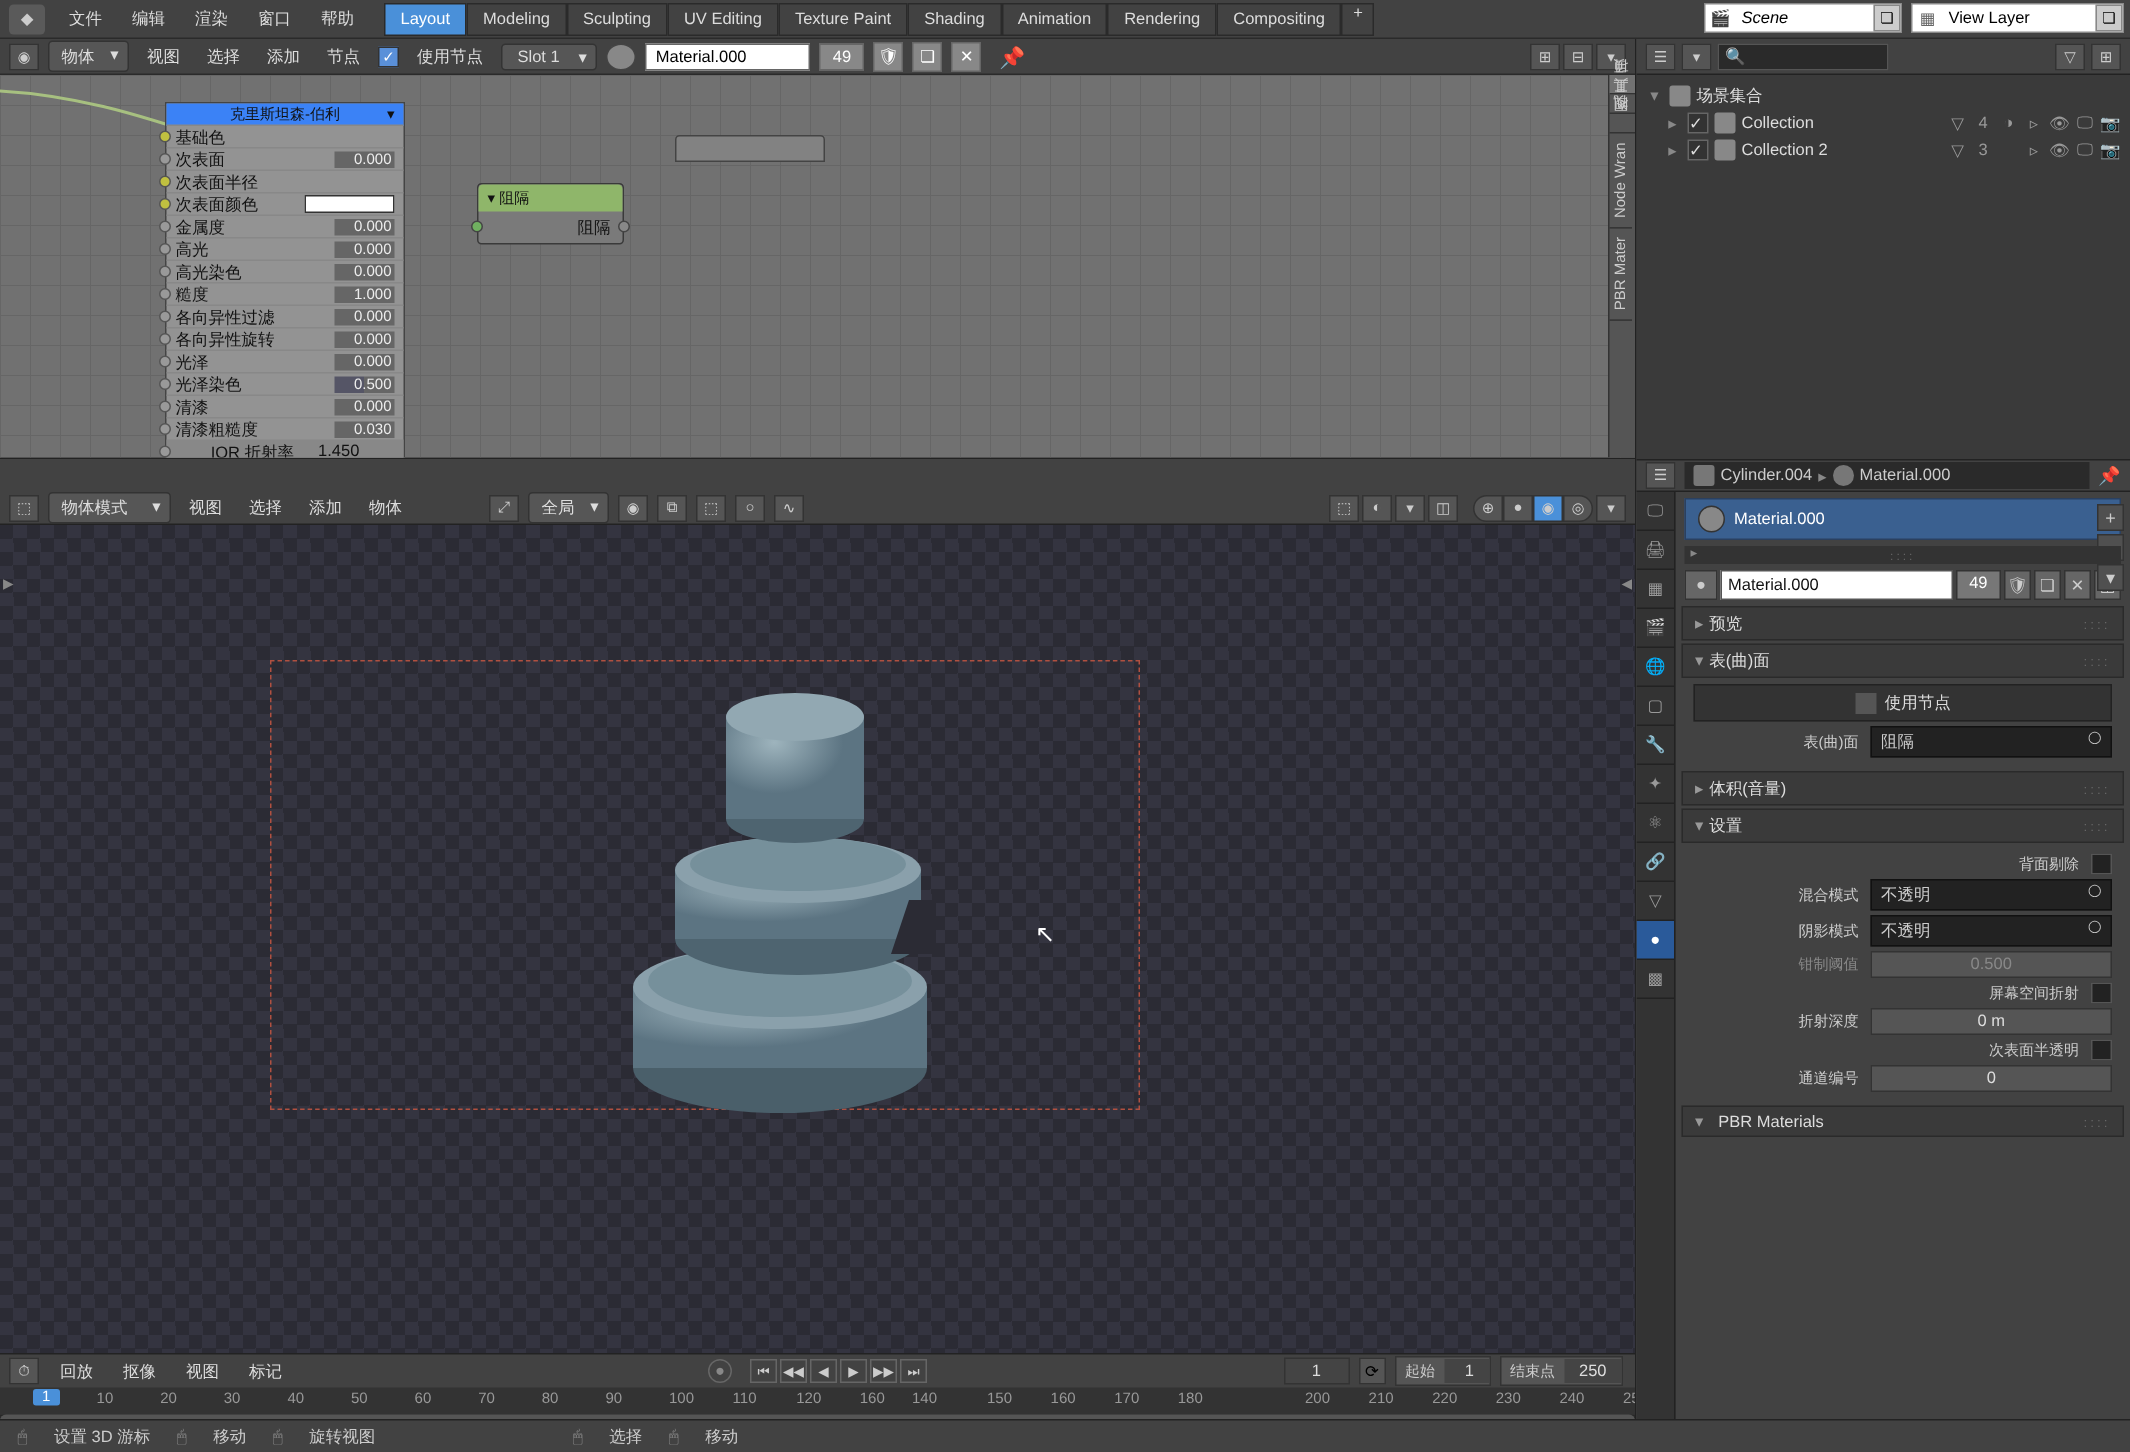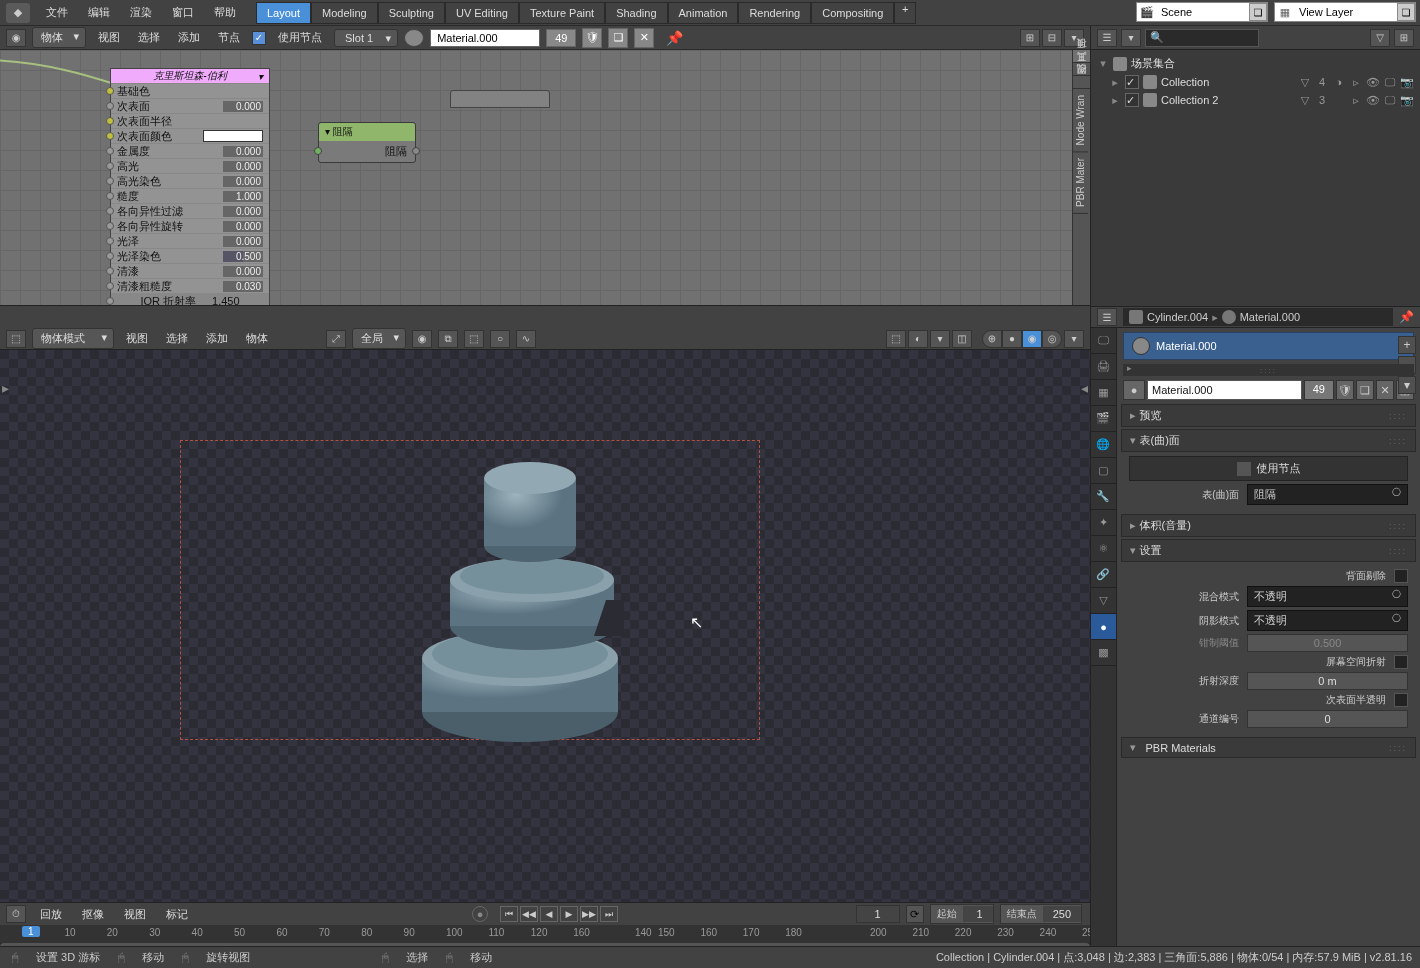--- a/index.html
+++ b/index.html
@@ -10,21 +10,21 @@
 .logo { width:24px; height:20px; margin:0 6px; background:#5a5a5a; border-radius:3px; display:flex; align-items:center; justify-content:center; color:#ccc; }
 .menu-item { color:#ddd; padding:0 10px; cursor:default; }
 .workspace-tabs { display:flex; margin-left:10px; }
 .workspace-tab { border:1px solid #2a2a2a; padding:4px 10px; background:#424242; color:#ddd; cursor:pointer; }
 .workspace-tab.active { background:#4a90d9; color:#fff; }
 .add-ws { width:22px; text-align:center; background:#424242; border:1px solid #2a2a2a; color:#ddd; cursor:pointer; }
 .scene-layer { position:absolute; right:4px; top:2px; display:flex; gap:6px; }
 .scene-input, .layer-input { background:#fff; border:1px solid #888; height:20px; display:flex; align-items:center; }
 .scene-input .icon, .layer-input .icon { width:20px; text-align:center; color:#666; }
 .scene-input input, .layer-input input { border:none; background:#fff; padding:0 4px; outline:none; }
-.scene-input input { width:90px; }
+.scene-input input { width:90px;font-style:italic; }
 .layer-input input { width:100px; }
 .mini-btn { width:18px; height:18px; background:#ccc; border:1px solid #888; margin-left:2px; display:flex; align-items:center; justify-content:center; cursor:pointer; font-size:10px; }
 
 
 .main { position:absolute; top:26px; bottom:22px; left:0; right:0; display:grid; grid-template-columns: 1fr 330px; grid-template-rows: 280px 22px 1fr 44px; }
 
 
 .node-editor { grid-column:1; grid-row:1; background:#717171; position:relative; overflow:hidden; border-bottom:1px solid #222; }
 .node-header { height:24px; background:#424242; display:flex; align-items:center; gap:6px; padding:0 6px; border-bottom:1px solid #2a2a2a; }
 .mode-dropdown { background:#565656; color:#ddd; padding:2px 22px 2px 8px; border:1px solid #333; border-radius:3px; position:relative; }
@@ -38,21 +38,21 @@
 .unlink-btn { width:20px; height:20px; background:#888; border:1px solid #666; color:#fff; display:flex; align-items:center; justify-content:center; cursor:pointer; }
 .pin-icon { color:#aaa; margin-left:6px; font-size:14px; }
 .node-hdr-right { position:absolute; right:6px; display:flex; gap:2px; }
 .grid-bg { position:absolute; inset:24px 0 0 0; background:#717171; background-image:linear-gradient(#666 1px,transparent 1px),linear-gradient(90deg,#666 1px,transparent 1px); background-size:20px 20px; }
 .wire { position:absolute; }
 .node-panel { position:absolute; left:110px; top:42px; width:160px; background:#939393; border:1px solid #444; font-size:10px; }
 .node-panel .row { display:flex; align-items:center; justify-content:space-between; padding:1px 6px; border-bottom:1px solid #888; height:15px; color:#111; }
 .node-panel .row .dot { width:8px; height:8px; border-radius:50%; background:#999; border:1px solid #555; position:absolute; left:-5px; }
 .node-panel .row .val { background:#666; color:#eee; padding:0 2px; min-width:40px; text-align:right; font-size:10px; }
 .node-panel .row .color-swatch { width:60px; height:12px; background:#fff; border:1px solid #333; }
-.node-panel .top { background:#f0abfc; font-size:10px; justify-content:center; padding:2px; position:relative;font-style:italic; }
+.node-panel .top { background:#3b82f6; font-size:10px; justify-content:center; padding:2px; position:relative; }
 .node-panel .top::after { content:"▾"; position:absolute; right:6px; }
 .output-node { position:absolute; left:318px; top:72px; width:98px; background:#7a7a7a; border:1px solid #3a3a3a; border-radius:3px; }
 .output-node .titlebar { background:#8fb66a; color:#111; padding:2px 6px; font-size:10px; border-radius:3px 3px 0 0; }
 .output-node .titlebar::before { content:"▾ "; }
 .output-node .slot-row { padding:3px 8px; font-size:10px; color:#111; text-align:right; position:relative; }
 .output-node .slot-row .in-dot { position:absolute; left:-5px; top:6px; width:8px; height:8px; border-radius:50%; background:#70b060; border:1px solid #444; }
 .output-node .slot-row .out-dot { position:absolute; right:-5px; top:6px; width:8px; height:8px; border-radius:50%; background:#888; border:1px solid #444; }
 .floating-node { position:absolute; left:450px; top:40px; width:100px; height:18px; background:#828282; border:1px solid #444; border-radius:3px 3px 0 0; }
 
 
@@ -436,21 +436,21 @@
         <span class="tick" style="left: 191.6px;">40</span>
         <span class="tick" style="left: 234px;">50</span>
         <span class="tick" style="left: 276.4px;">60</span>
         <span class="tick" style="left: 318.8px;">70</span>
         <span class="tick" style="left: 361.2px;">80</span>
         <span class="tick" style="left: 403.6px;">90</span>
         <span class="tick" style="left: 446px;">100</span>
         <span class="tick" style="left: 488.4px;">110</span>
         <span class="tick" style="left: 530.8px;">120</span>
         <span class="tick" style="left: 573.2px;">160</span>
-        <span class="tick" style="left: 635px;">140</span>
+        <span class="tick" style="left: 608px;">140</span>
         <span class="tick" style="left: 658px;">150</span>
         <span class="tick" style="left: 700.4px;">160</span>
         <span class="tick" style="left: 742.8px;">170</span>
         <span class="tick" style="left: 785.2px;">180</span>
         <span class="tick" style="left: 827.6px; margin-top: 32px;">190</span>
         <span class="tick" style="left: 870px;">200</span>
         <span class="tick" style="left: 912.4px;">210</span>
         <span class="tick" style="left: 954.8px;">220</span>
         <span class="tick" style="left: 997.2px;">230</span>
         <span class="tick" style="left: 1039.6px;">240</span>
@@ -656,14 +656,13 @@
     <span>设置 3D 游标</span>
   <span class="sb-ico">🖱</span>
     <span>移动</span>
   <span class="sb-ico">🖱</span>
     <span>旋转视图</span>
   <span style="width:100px"></span>
   <span class="sb-ico">🖱</span>
     <span>选择</span>
   <span class="sb-ico">🖱</span>
     <span>移动</span>
-  <div class="right">Collection | Cylinder.004 | 点:3,048 | 边:2,383 | 三角面:5,886 | 物体:0/54 | 内存:57.9 MiB | v2.81.16</div>
 </div>
 
 </body></html>

